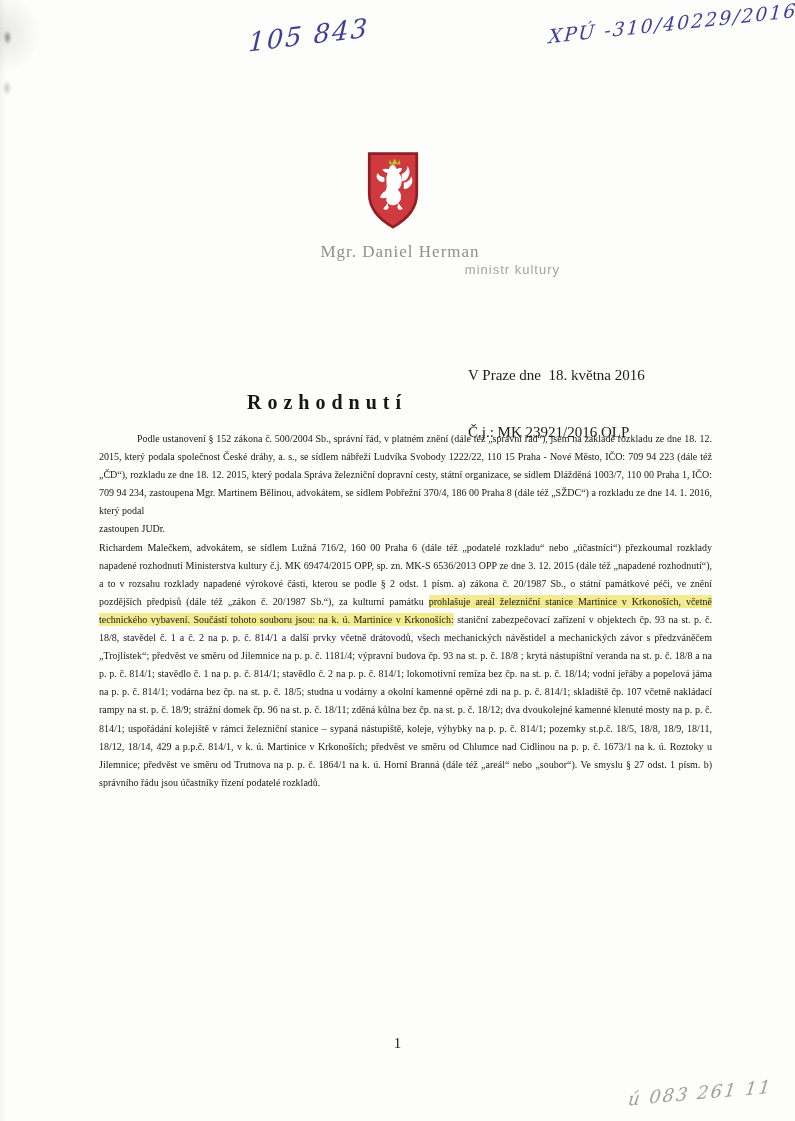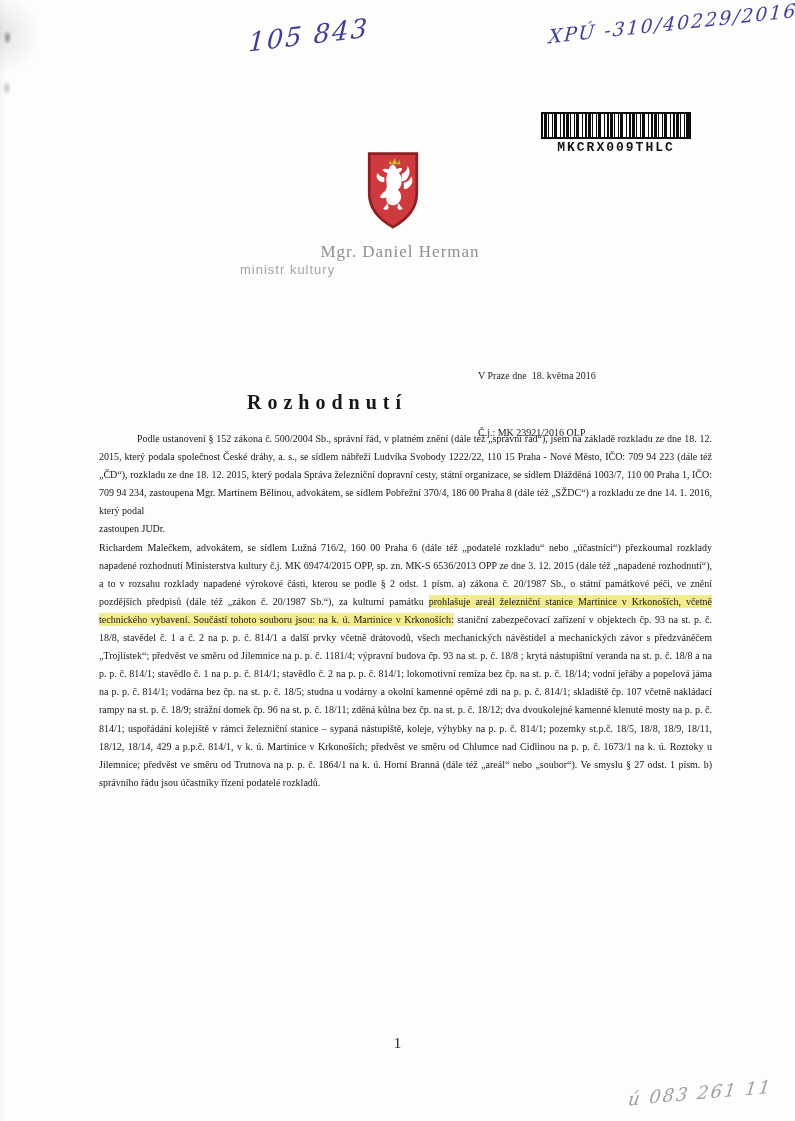--- a/index.html
+++ b/index.html
@@ -81,30 +81,30 @@
   .coa { position: absolute; left: 366px; top: 151px; width: 54px; height: 82px; }
   .signatory-name {
     position: absolute; left: 240px; top: 242px; width: 320px;
     text-align: center;
     font-family: Liberation Serif, serif;
     font-size: 17px; letter-spacing: 1px;
     color: #8f8f8f;
   }
   .signatory-title {
     position: absolute; left: 240px; top: 262px; width: 320px;
-    text-align: left;
+    text-align: right;
     font-family: "Liberation Sans", sans-serif;
     font-size: 13px; letter-spacing: 1px;
     color: #a3a3a3;
   }
 
   
   .refblock {
-    position: absolute; left: 478px; top: 328px;
-    font-size: 10px; line-height: 19px;
+    position: absolute; left: 468px; top: 328px;
+    font-size: 15px; line-height: 19px;
     white-space: pre;
     color: #1c1c1c;
   }
 
   
   .doc-title {
     position: absolute; left: 0; top: 391px; width: 654px;
     text-align: center;
     font-size: 20px; font-weight: bold;
     letter-spacing: 6px;
@@ -139,24 +139,20 @@
 
 <div class="page">
 
   <div class="smudge1"></div>
   <div class="smudge2"></div>
 
   <div class="handwriting hw-top-center">105 843</div>
 
   <div class="handwriting hw-top-right">XPÚ -310/40229/2016</div>
 
-  <div class="barcode">
-    <div class="barcode-bars"></div>
-    <div class="barcode-text">MKCRX009THLC</div>
-  </div>
 
   <div class="coa">
     <svg viewBox="0 0 100 150" width="54" height="82" aria-hidden="true">
 
       <path d="M6 4 H94 V78 Q94 116 50 140 Q6 116 6 78 Z" fill="#cf3a3f" stroke="#8e1f22" stroke-width="5"></path>
 
       <path d="M44 14 l4 8 5 -10 5 10 4 -8 2 10 h-22 z" fill="#e6b33c" stroke="#8a6a14" stroke-width="1"></path>
 
       <path fill="#ffffff" d="M50 24
         q-6 2 -8 9 q-7 -3 -12 1 q4 5 10 6 q-4 9 -2 18 q2 8 -2 15

